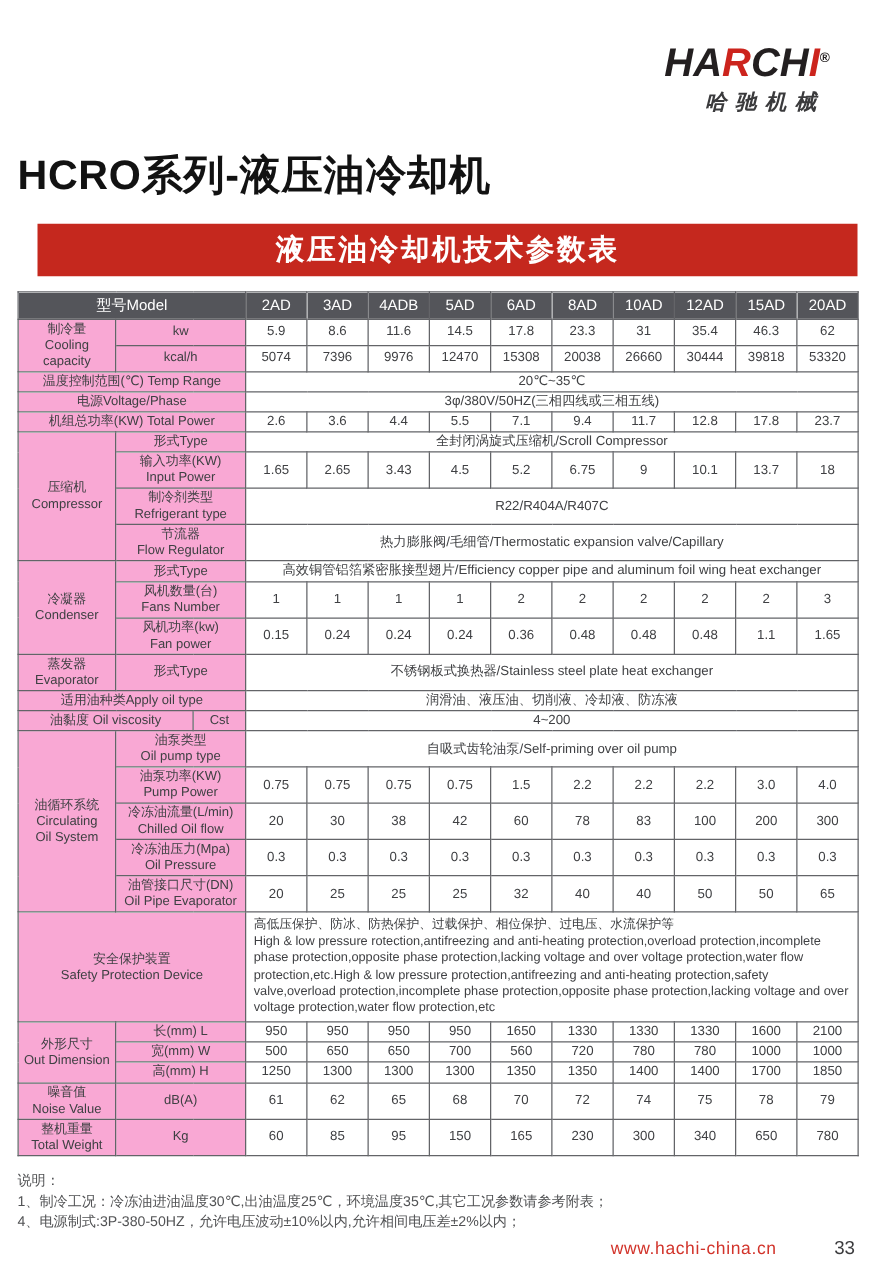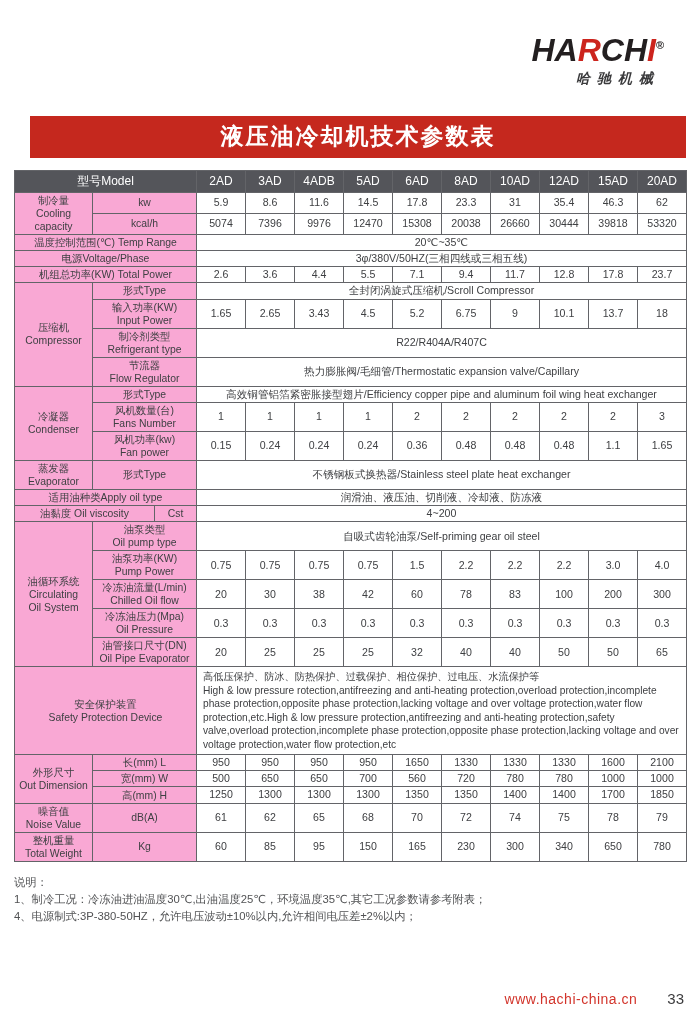--- a/index.html
+++ b/index.html
@@ -9,21 +9,21 @@
     overflow: hidden;
     font-family: "Liberation Sans", "DejaVu Sans", sans-serif;
   }
   .page { position: relative; width: 700px; height: 890px; box-sizing: border-box; padding: 34px 14px 0 14px; }
 
   
   .logo { display: flex; flex-direction: column; align-items: flex-end; padding-right: 22px; }
   .logo-word { font-size: 32px; font-weight: bold; font-style: italic; color: #231f20; line-height: 1.05; letter-spacing: 0; }
   .logo-word .red { color: #cc241d; }
   .logo-word .reg { font-size: 11px; vertical-align: super; font-style: normal; }
-  .logo-sub { font-size: 14px; font-weight: bold; font-style: italic; letter-spacing: 7px; color: #3a3a3c; margin-top: 2px; padding-right: 4px; }
+  .logo-sub { font-size: 17px; font-weight: bold; font-style: italic; letter-spacing: 7px; color: #3a3a3c; margin-top: 2px; padding-right: 4px; }
 
   
   .title-block { margin-top: 28px; }
   .title-block h1 { margin: 0; font-size: 33px; font-weight: bold; color: #121212; letter-spacing: 0.5px; line-height: 1.15; }
   .subtitle { font-size: 15.5px; color: #222; margin-top: 5px; }
 
   
   .banner { margin-top: 20px; height: 42px; background: #c5281e; color: #ffffff; display: flex; align-items: center; justify-content: center; font-size: 23px; font-weight: bold; letter-spacing: 2px; margin-left: 16px; }
 
   
@@ -40,35 +40,36 @@
   table.spec td.head { background: #54555a; color: #ffffff; font-weight: normal; font-size: 12px; padding: 3px 2px; }
   table.spec td.label { background: #f9a8d4; font-size: 10.4px; }
   table.spec td.data { background: #ffffff; }
   table.spec td.left { text-align: left; padding: 3px 6px; font-size: 10.2px; line-height: 1.32; }
 
   
   .notes { margin-top: 12px; font-size: 11.3px; line-height: 1.5; color: #515254; }
   .notes div { white-space: nowrap; }
 
   
-  .footer { position: absolute; top: 990px; right: 16px; display: flex; align-items: center; gap: 30px; }
+  .footer { position: absolute; top: 990px; right: 16px; display: flex; align-items: flex-start; gap: 46px; }
   .footer .url { color: #d2342b; font-size: 14px; letter-spacing: 0.5px; cursor: pointer; }
   .footer .pagenum { color: #3c3c3e; font-size: 15px; }
 </style>
 </head>
 <body>
 
 <div class="page">
 
   <div class="logo">
     <div class="logo-word"><span>HA</span><span class="red">R</span><span>CH</span><span class="red">I</span><span class="reg">®</span></div>
     <div class="logo-sub">哈驰机械</div>
   </div>
 
   <div class="title-block">
+    <h1>HCRO系列-液压油冷却机</h1>
   </div>
 
   <div class="banner">
     <span>液压油冷却机技术参数表</span>
   </div>
 
   <table class="spec">
     <colgroup>
       <col style="width:78px">
         <col style="width:62px">
@@ -225,21 +226,21 @@
           <td colspan="2" class="label">油黏度 Oil viscosity</td>
           <td class="label">Cst</td>
           <td colspan="10" class="data">4~200</td>
         </tr>
         <tr>
           <td rowspan="5" class="label">油循环系统
 Circulating
 Oil System</td>
           <td colspan="2" class="label">油泵类型
 Oil pump type</td>
-          <td colspan="10" class="data">自吸式齿轮油泵/Self-priming gear oil steel</td>
+          <td colspan="10" class="data">自吸式齿轮油泵/Self-priming over oil pump</td>
         </tr>
         <tr>
           <td colspan="2" class="label">油泵功率(KW)
 Pump Power</td>
           <td class="data">0.75</td>
           <td class="data">0.75</td>
           <td class="data">0.75</td>
           <td class="data">0.75</td>
           <td class="data">1.5</td>
           <td class="data">2.2</td>

